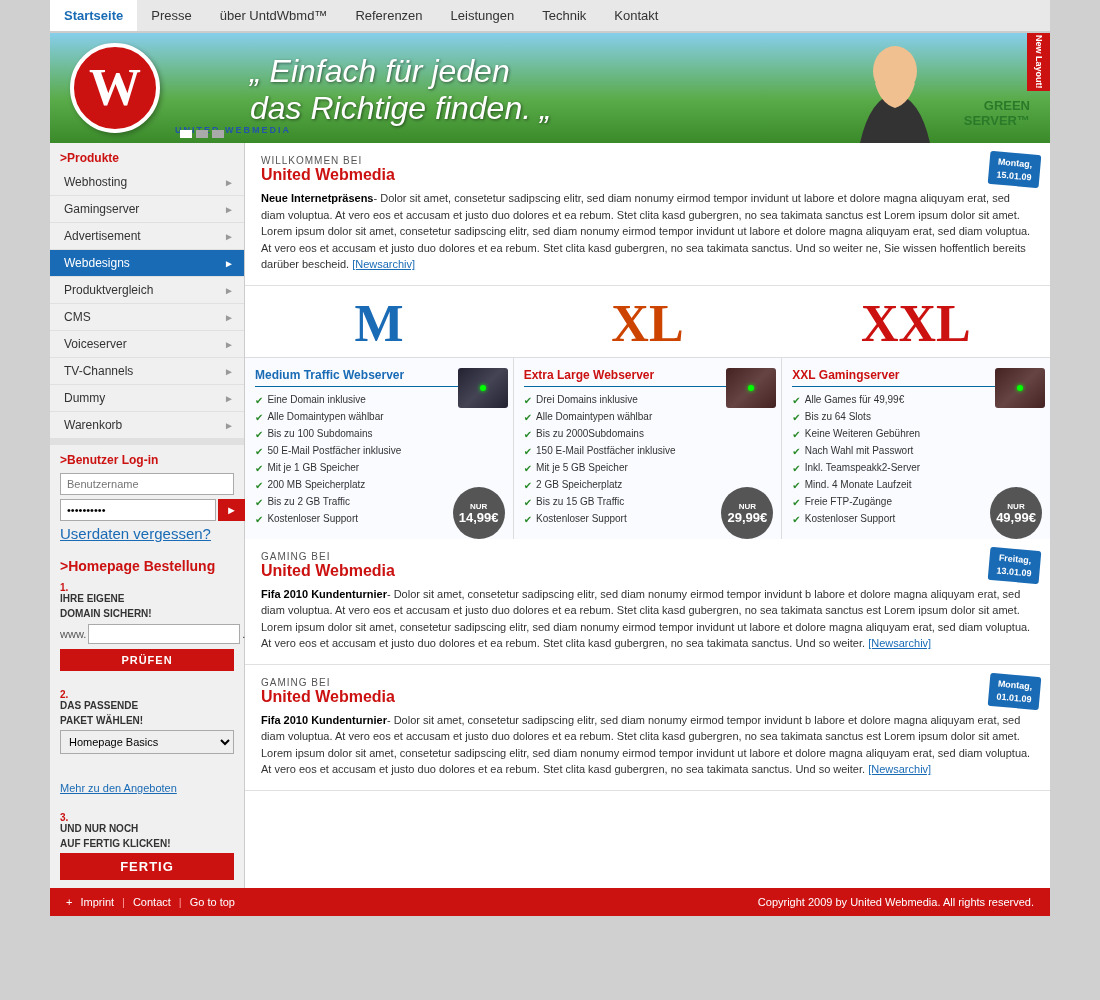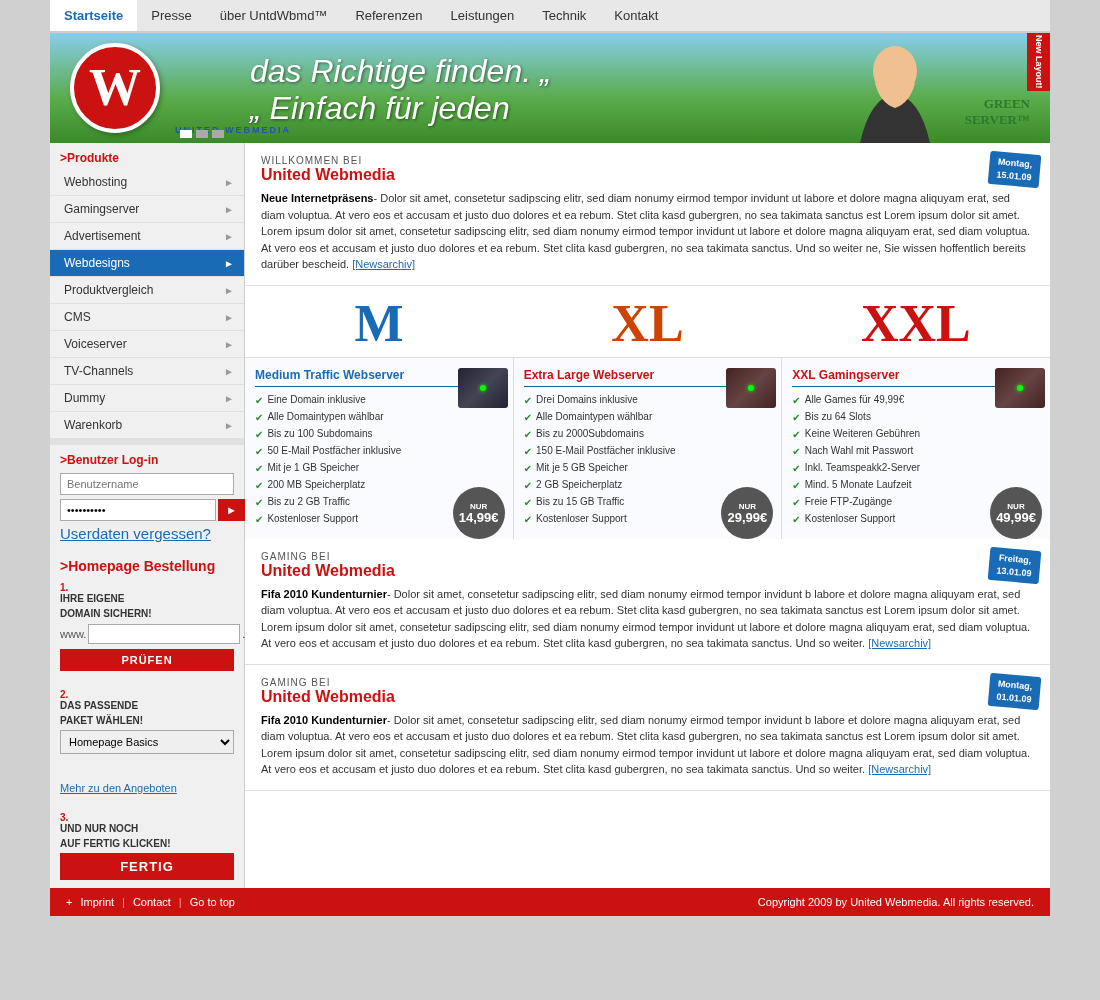--- a/index.html
+++ b/index.html
@@ -10,21 +10,21 @@
     
     .top-nav { background: #e8e8e8; border-bottom: 2px solid #ccc; display: flex; align-items: stretch; }
     .top-nav a { display: inline-block; padding: 8px 14px; text-decoration: none; color: #333; font-size: 13px; }
     .top-nav a.active { background: #fff; color: #1a6bb5; border-top: 2px solid #1a6bb5; font-weight: bold; margin-top: -2px; }
     
     
     .banner { position: relative; height: 110px; background: linear-gradient(180deg, #87ceeb 0%, #5aab4a 60%, #3a8a2a 100%); overflow: hidden; display: flex; align-items: center; }
     .banner-logo { position: absolute; left: 20px; top: 10px; width: 90px; height: 90px; background: #cc1111; border-radius: 50%; display: flex; align-items: center; justify-content: center; border: 4px solid #fff; box-shadow: 2px 2px 5px rgba(0,0,0,0.3); }
     .banner-logo-w { color: #fff; font-size: 52px; font-family: Georgia, serif; font-weight: bold; line-height: 1; }
     .banner-tagline { position: absolute; left: 200px; top: 20px; font-size: 32px; color: #fff; font-style: italic; text-shadow: 1px 1px 3px rgba(0,0,0,0.5); }
-    .banner-green-server { position: absolute; right: 20px; bottom: 15px; text-align: right; font-family: Liberation Serif, serif; }
+    .banner-green-server { position: absolute; right: 20px; bottom: 15px; text-align: right; }
     .banner-green-server span { display: block; font-weight: bold; font-size: 13px; color: #2a7a2a; }
     .new-layout-badge { position: absolute; top: 0; right: 0; background: #cc1111; color: #fff; font-size: 9px; font-weight: bold; padding: 2px 6px; transform: rotate(0deg); writing-mode: vertical-rl; text-orientation: mixed; line-height: 1.2; }
     .banner-dots { position: absolute; bottom: 5px; left: 130px; display: flex; gap: 4px; }
     .banner-dot { width: 12px; height: 8px; background: #aaa; cursor: pointer; }
     .banner-dot.active { background: #fff; }
     
     
     .main-layout { display: flex; }
     
     
@@ -116,22 +116,22 @@
     <a>Technik</a>
     <a>Kontakt</a>
   </nav>
 
   <div class="banner">
     <div class="banner-logo">
       <span class="banner-logo-w">W</span>
     </div>
     <div style="position:absolute;left:125px;bottom:8px;font-size:9px;color:#2255aa;font-weight:bold;letter-spacing:2px;">UNITED WEBMEDIA</div>
     <div class="banner-tagline">
+      <div>„ Einfach für jeden</div>
       <div>das Richtige finden. „</div>
-      <div>„ Einfach für jeden</div>
     </div>
 
     <div style="position:absolute;right:110px;bottom:0;width:90px;height:100px;">
       <svg width="90" height="100" viewBox="0 0 90 100">
         <ellipse cx="45" cy="28" rx="22" ry="25" fill="#f0c090"></ellipse>
         <path d="M10,100 Q20,55 45,50 Q70,55 80,100 Z" fill="#333"></path>
         <path d="M25,40 Q30,60 45,65 Q60,60 65,40" fill="#f0c090"></path>
       </svg>
     </div>
 
@@ -385,21 +385,21 @@
             <div class="package-feature">
                 <span class="check-icon">✔</span>
                 <span>Nach Wahl mit Passwort</span>
               </div>
             <div class="package-feature">
                 <span class="check-icon">✔</span>
                 <span>Inkl. Teamspeakk2-Server</span>
               </div>
             <div class="package-feature">
                 <span class="check-icon">✔</span>
-                <span>Mind. 5 Monate Laufzeit</span>
+                <span>Mind. 4 Monate Laufzeit</span>
               </div>
             <div class="package-feature">
                 <span class="check-icon">✔</span>
                 <span>Freie FTP-Zugänge</span>
               </div>
             <div class="package-feature">
                 <span class="check-icon">✔</span>
                 <span>Kostenloser Support</span>
               </div>
             <div class="price-badge">

